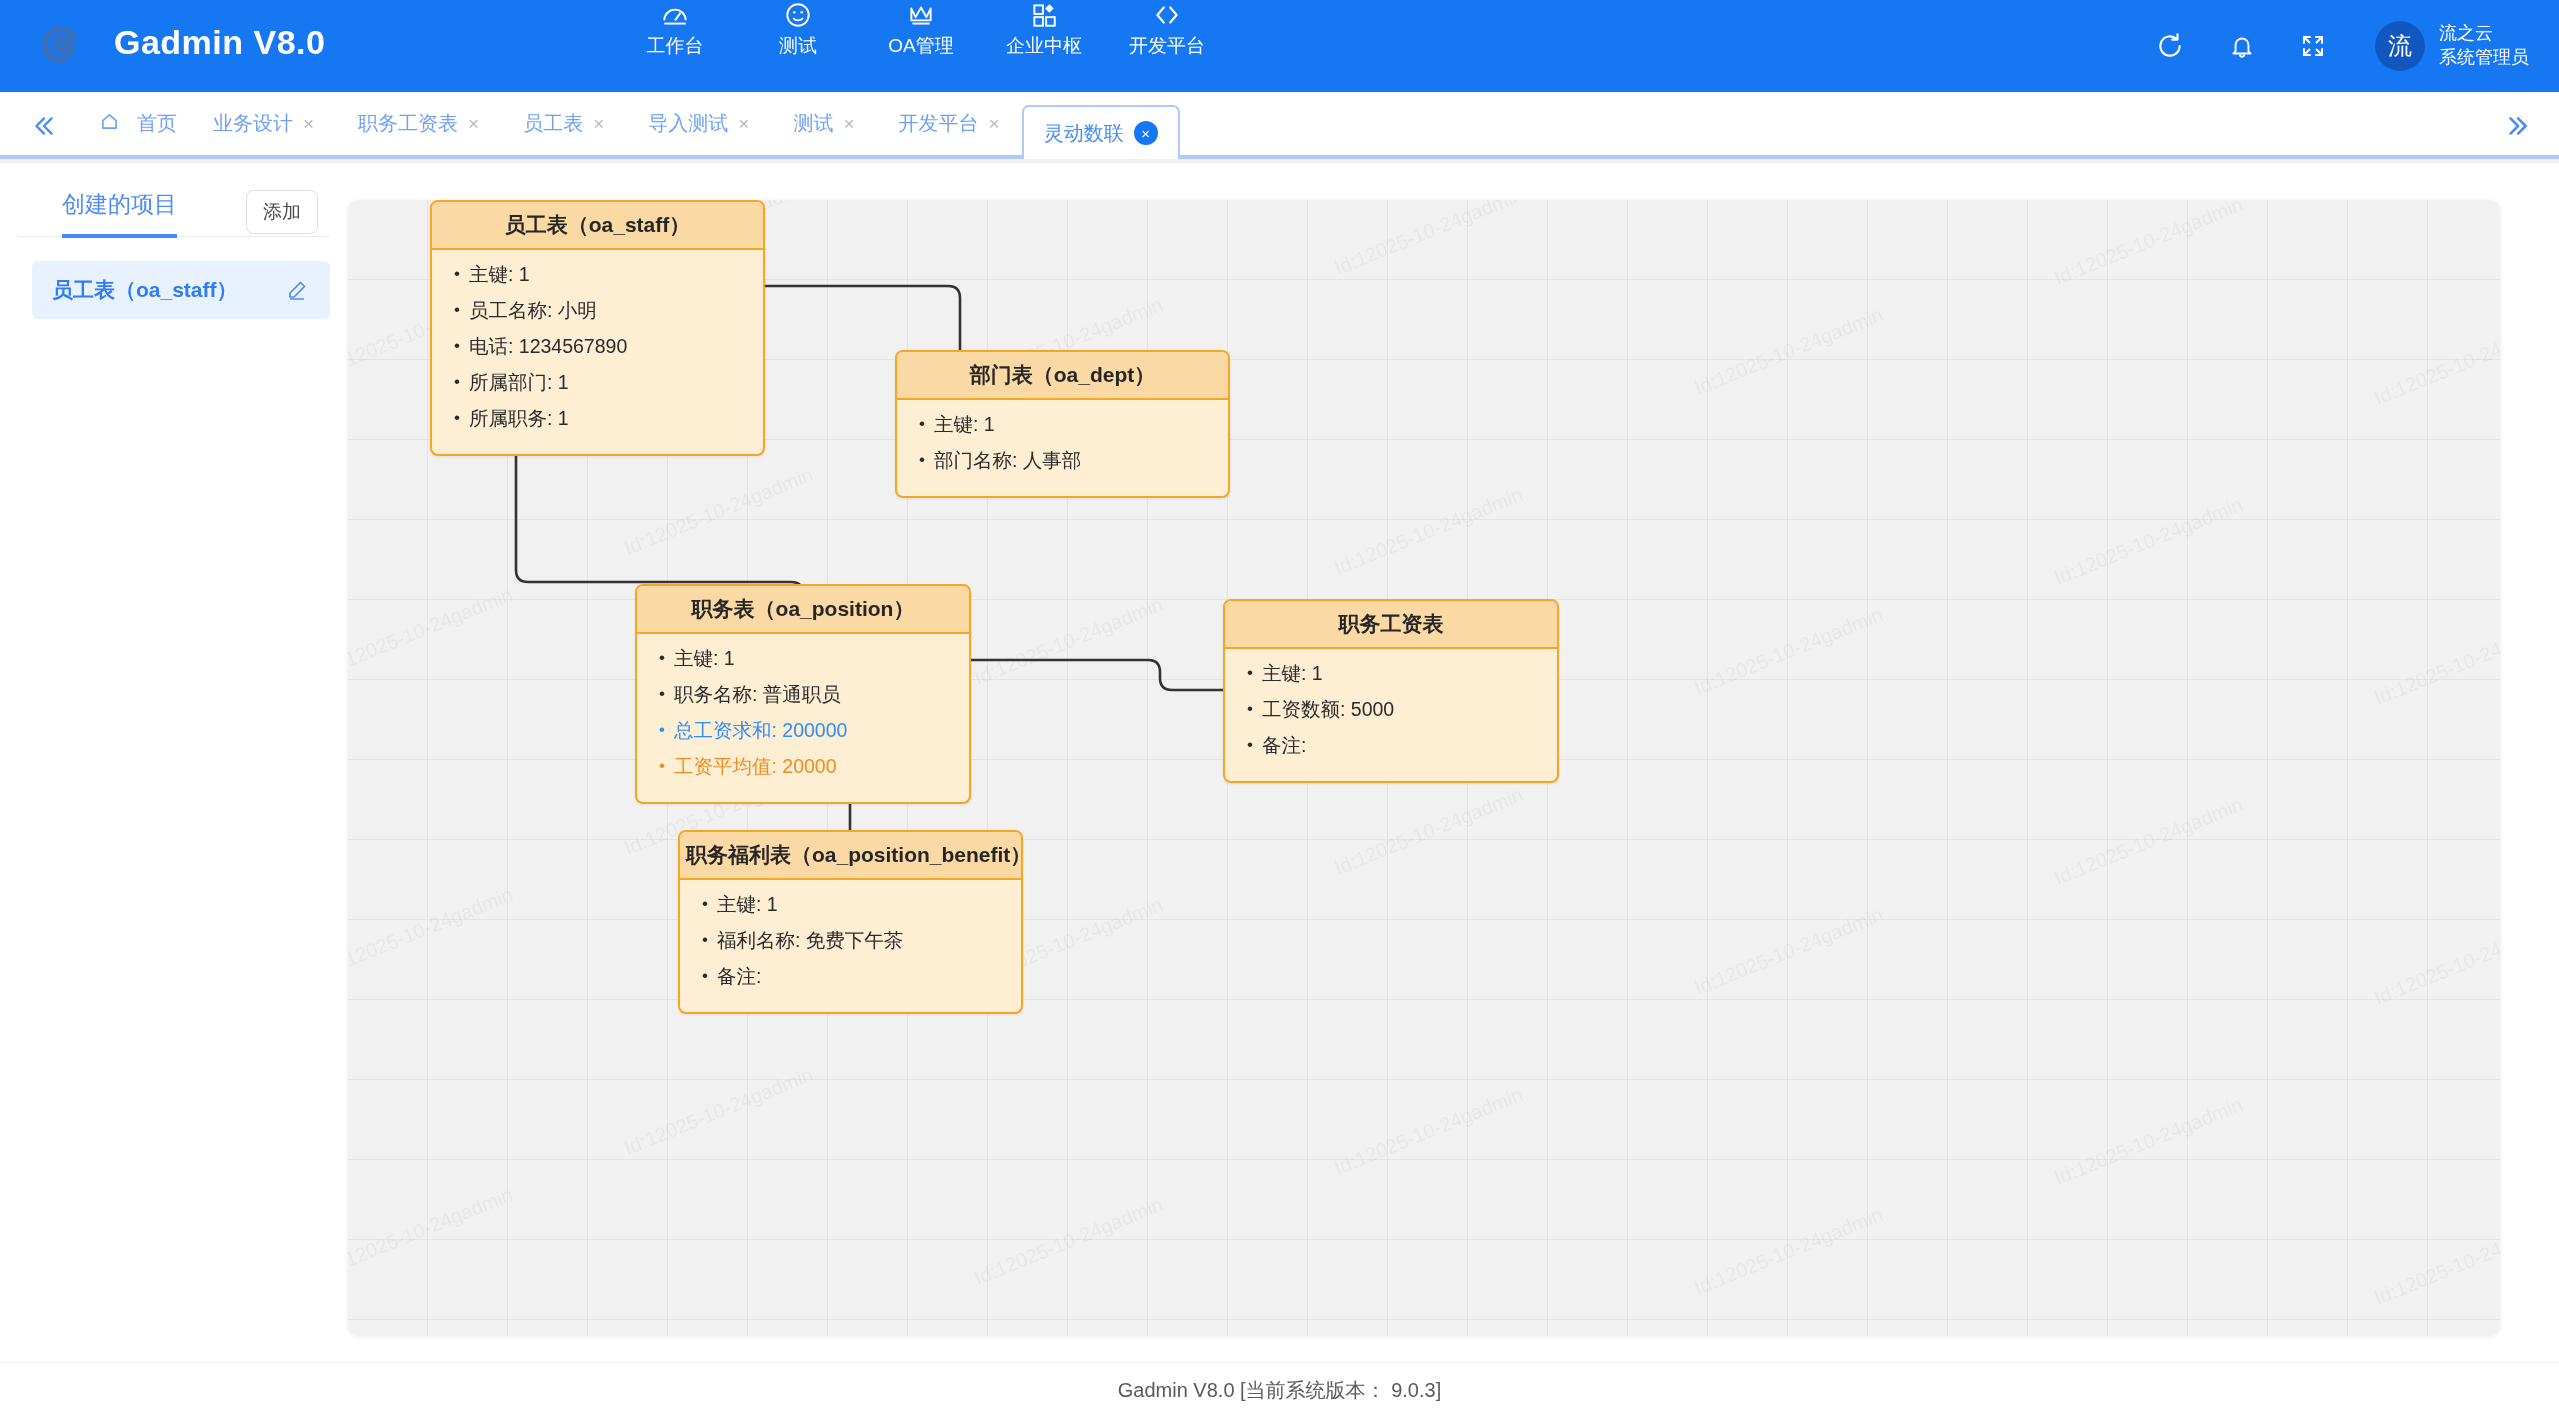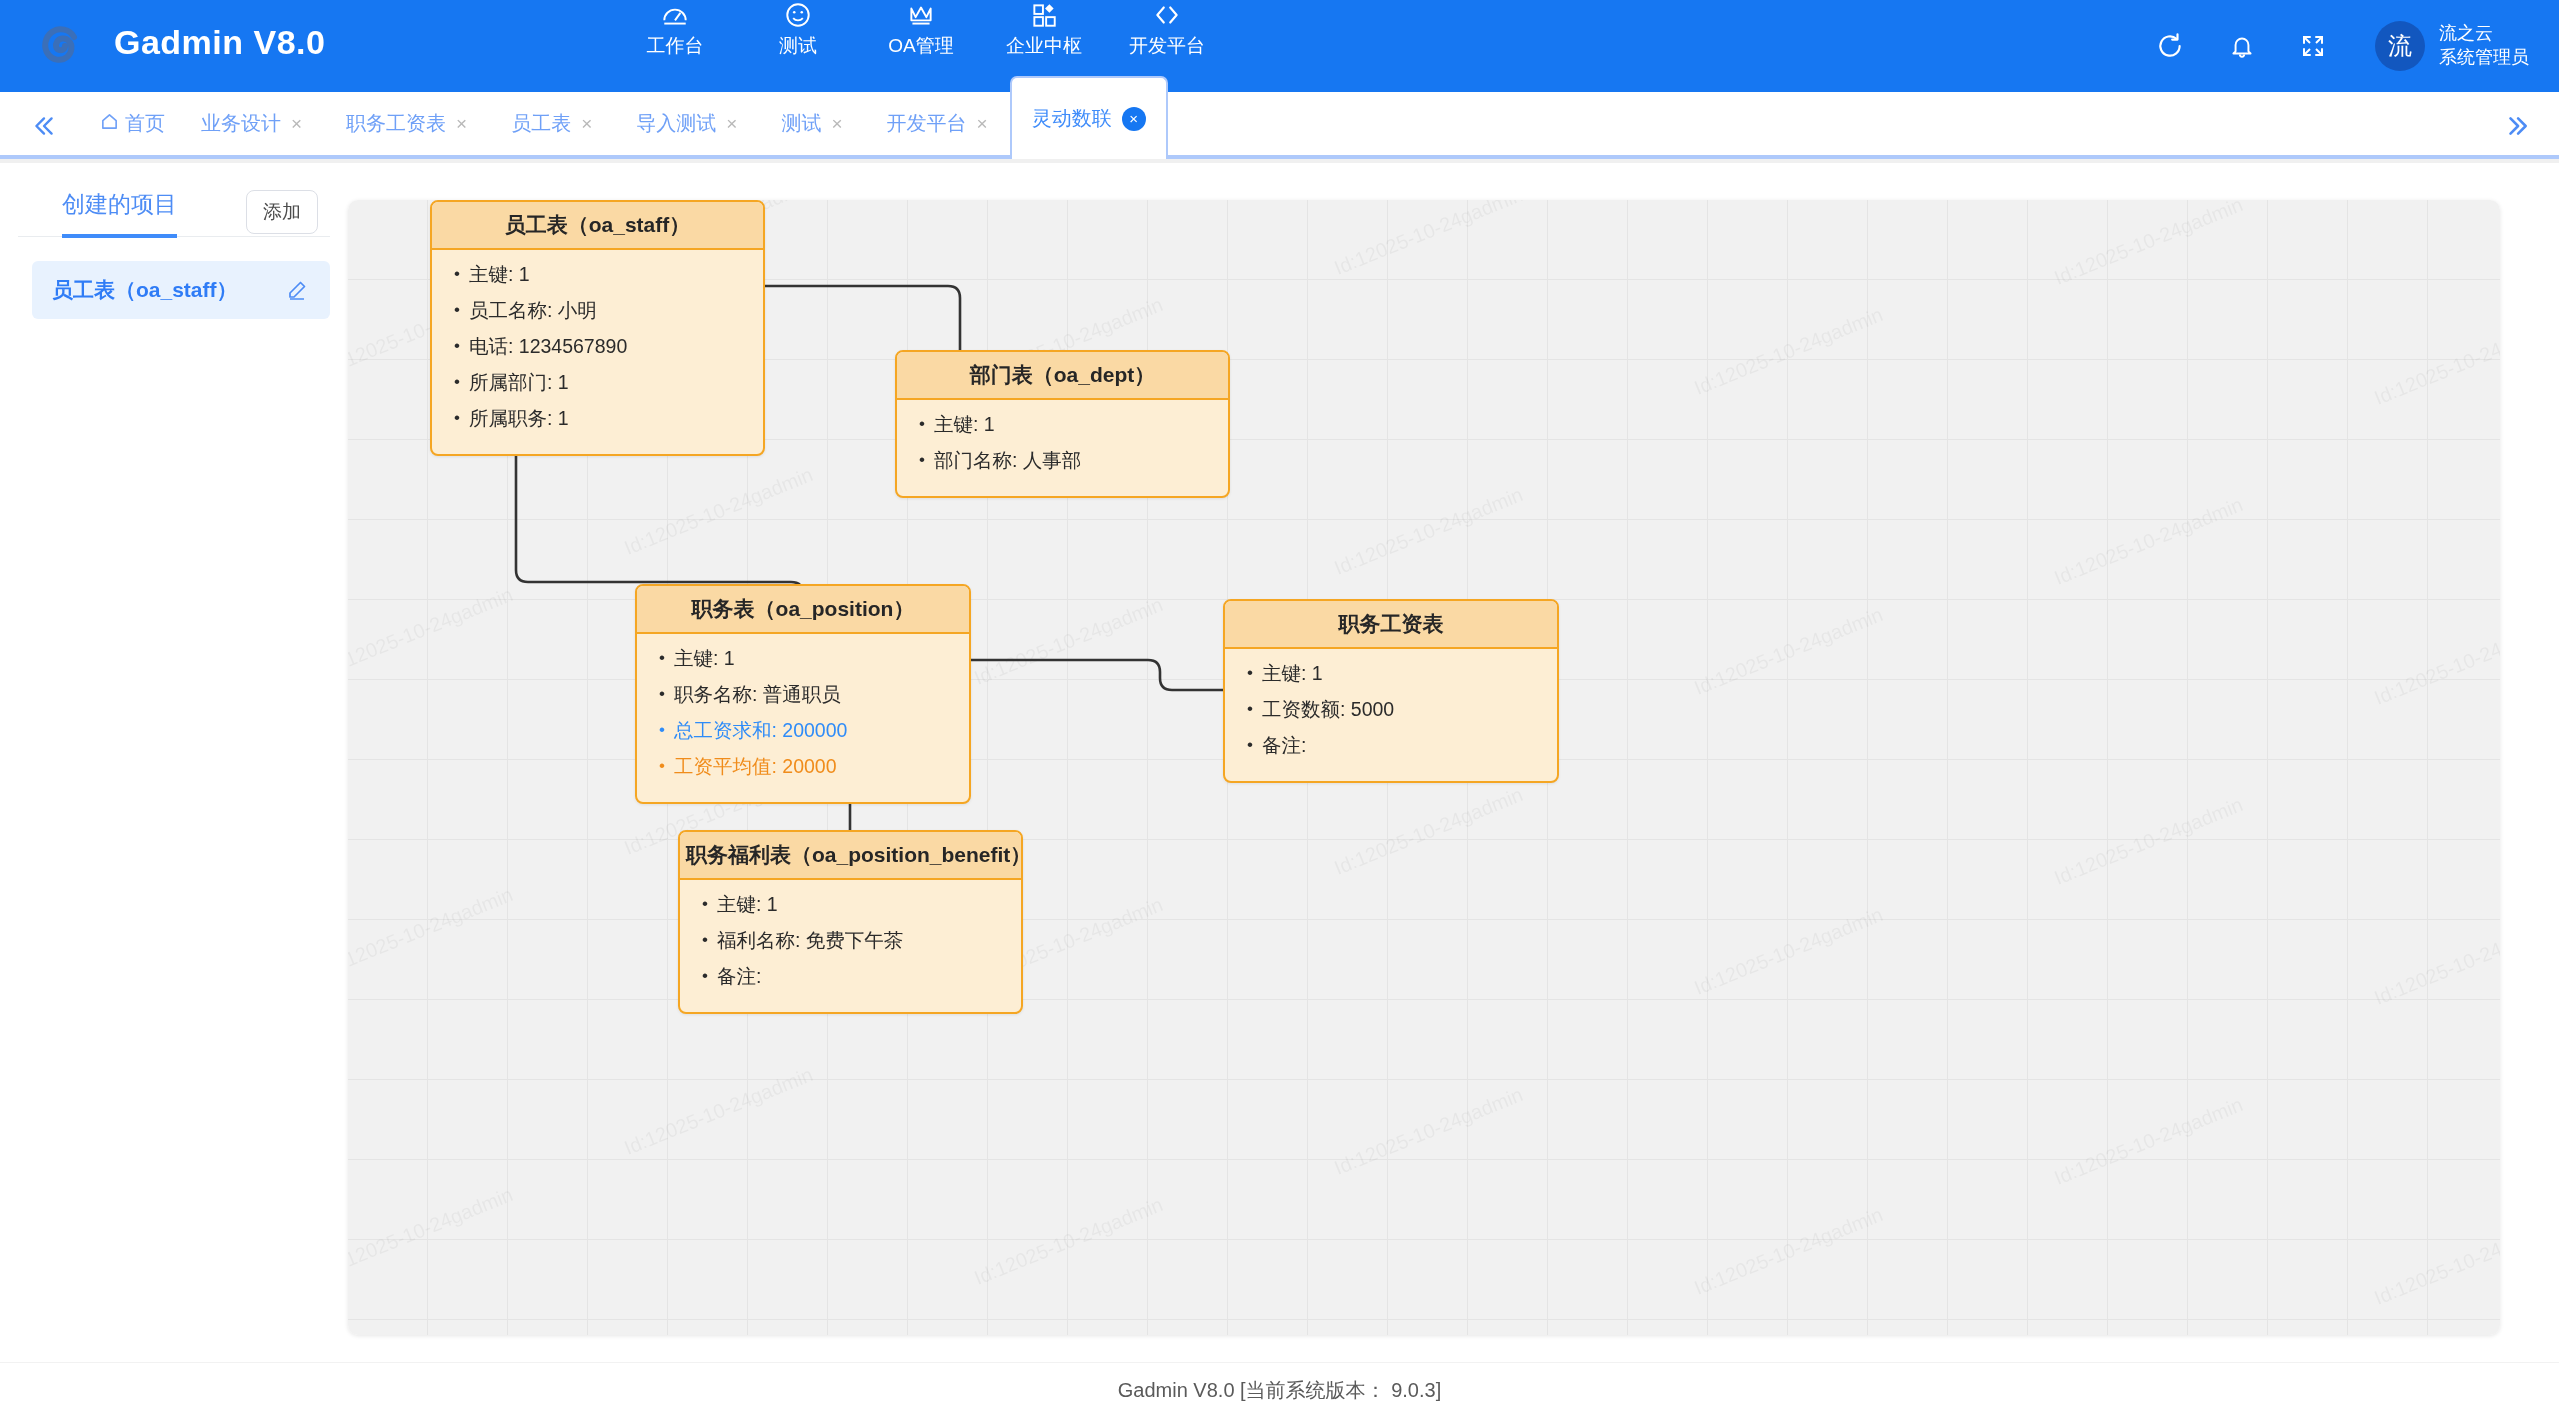--- a/index.html
+++ b/index.html
@@ -58,26 +58,26 @@
     position: absolute; right: 20px; top: 14px; width: 44px; height: 40px;
     display: flex; align-items: center; justify-content: center;
     color: #4d8cf5; cursor: pointer;
   }
   .tabs { display: flex; align-items: flex-end; margin-left: 78px; height: 67px; }
   .tab {
     display: flex; align-items: center; gap: 10px;
     height: 63px; padding: 0 22px; cursor: pointer;
     color: #6fa0f7; font-size: 20px; white-space: nowrap;
   }
-  .tab.home { color: #6fa0f7; gap: 6px; padding-right: 14px; }
+  .tab.home { color: #6fa0f7; gap: 18px; padding-right: 14px; }
   .tab .close-x { color: #b9b9b9; font-size: 19px; line-height: 1; }
   .tab.active {
     background: #ffffff; color: #3f8cfa; position: relative;
     border: 2px solid #aec9fb; border-bottom: none;
-    border-radius: 7px 7px 0 0; height: 83px; margin-bottom: -4px;
+    border-radius: 7px 7px 0 0; height: 54px; margin-bottom: -4px;
     padding: 12px 20px; z-index: 3;
   }
   .tab.active .close-circle {
     width: 24px; height: 24px; border-radius: 50%; background: #1677f2;
     color: #fff; font-size: 15px; display: flex; align-items: center; justify-content: center;
   }
 
   
   .content { position: absolute; top: 163px; left: 0; width: 2559px; height: 1199px; background: #ffffff; }
 

